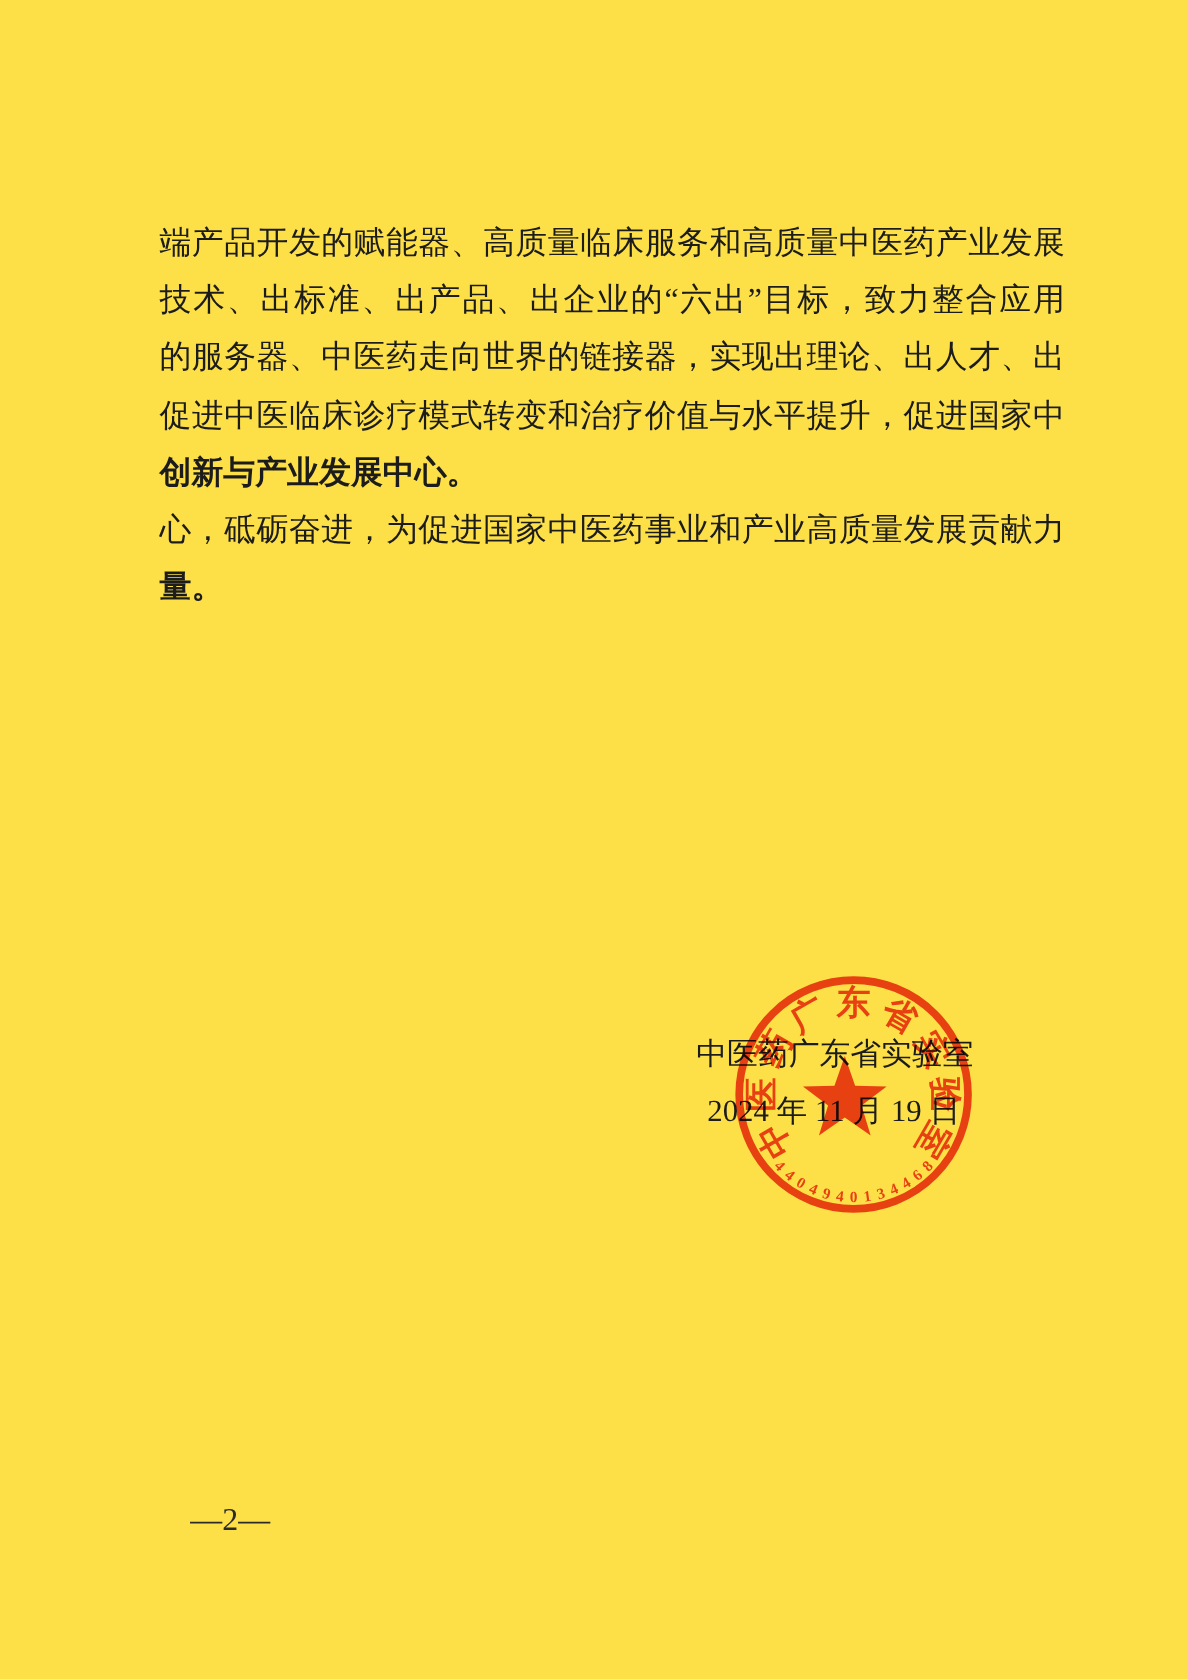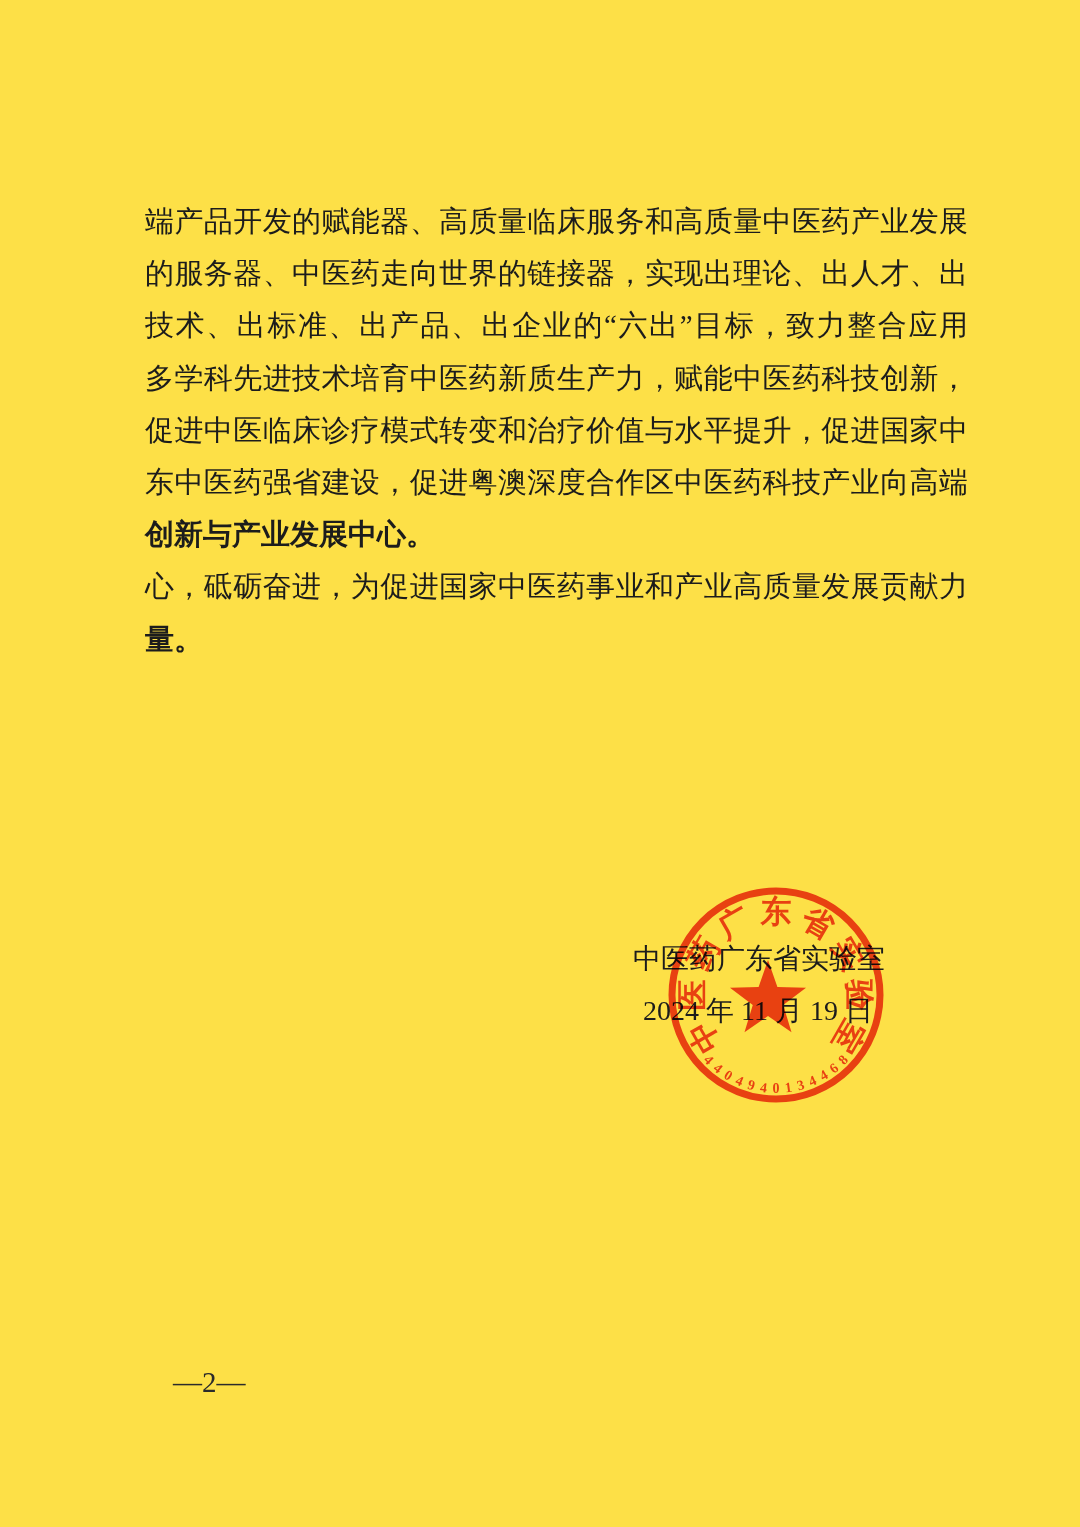--- a/index.html
+++ b/index.html
@@ -33,25 +33,23 @@
   .seal .arc-char   { font-size:31px; font-weight:600; }
   .seal .code-digit { font-size:14px; font-weight:700; }
 </style>
 </head>
 <body>
 
 <div class="page">
 
   <div class="body-text">
     <div class="ln">端产品开发的赋能器、高质量临床服务和高质量中医药产业发展</div>
+    <div class="ln">技术、出标准、出产品、出企业的“六出”目标，致力整合应用</div>
     <div class="ln">的服务器、中医药走向世界的链接器，实现出理论、出人才、出</div>
-    <div class="ln">技术、出标准、出产品、出企业的“六出”目标，致力整合应用</div>
-    <div class="ln">多学科先进技术培育中医药新质生产力，赋能中医药科技创新，</div>
     <div class="ln">促进中医临床诊疗模式转变和治疗价值与水平提升，促进国家中</div>
-    <div class="ln">东中医药强省建设，促进粤澳深度合作区中医药科技产业向高端</div>
     <div class="ln end">创新与产业发展中心。</div>
     <div class="ln">心，砥砺奋进，为促进国家中医药事业和产业高质量发展贡献力</div>
     <div class="ln end">量。</div>
   </div>
 
   <div class="sig-org">中医药广东省实验室</div>
   <div class="sig-date">2024 年 11 月 19 日</div>
 
   <svg class="seal" viewBox="0 0 232 232" width="232" height="232" xmlns="http://www.w3.org/2000/svg">
     <circle class="ring" cx="116" cy="116" r="104"></circle>

